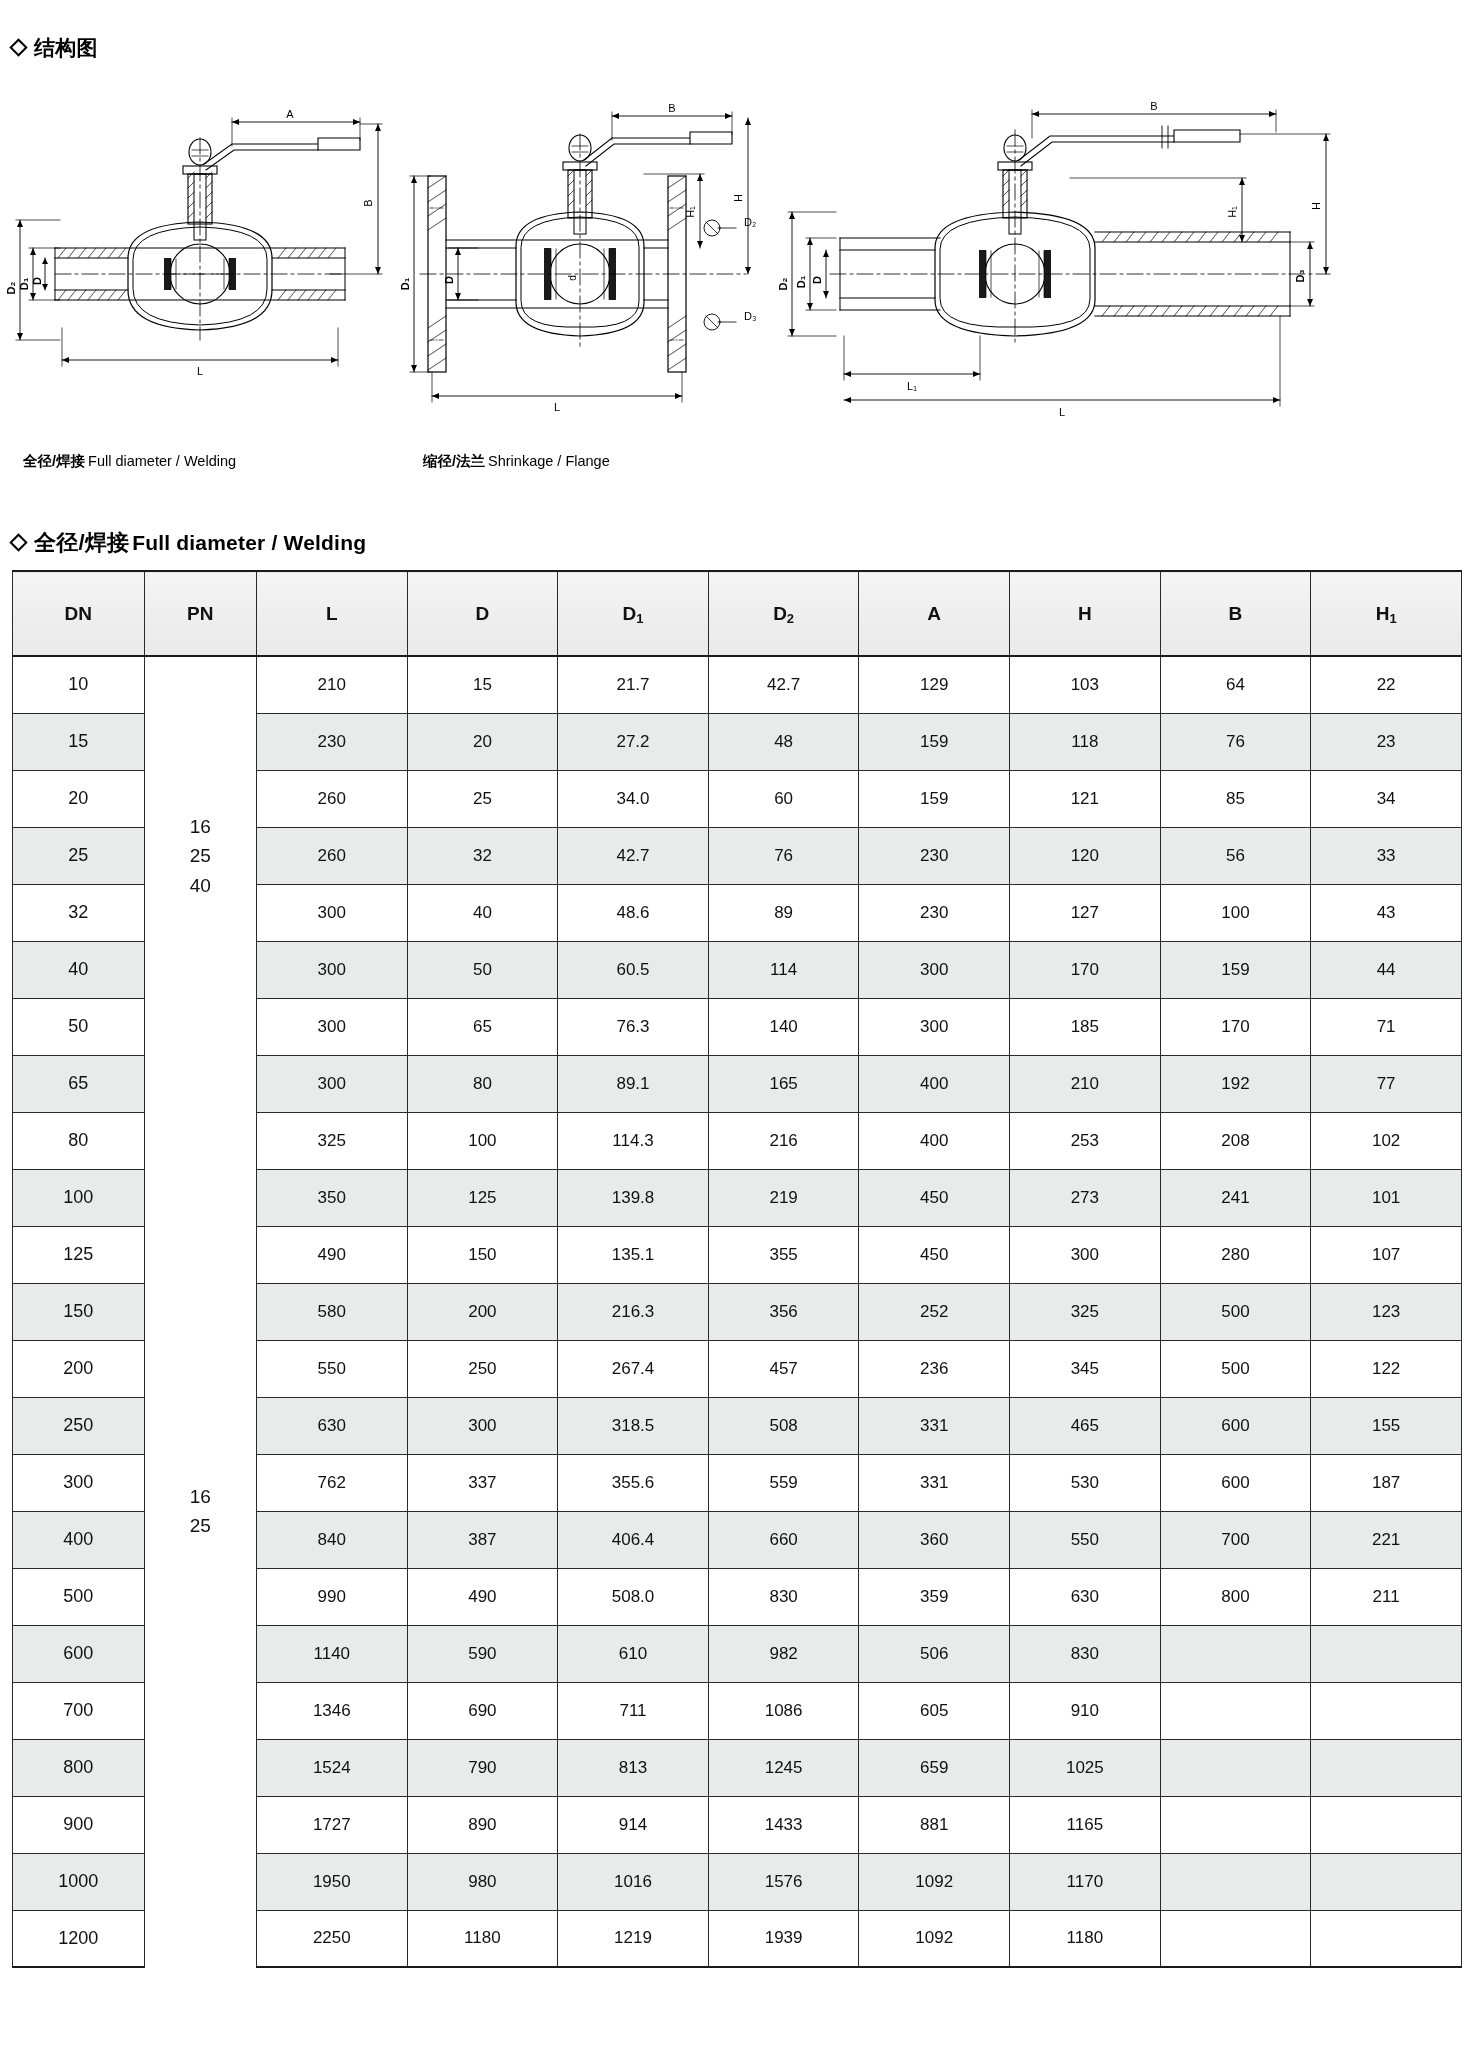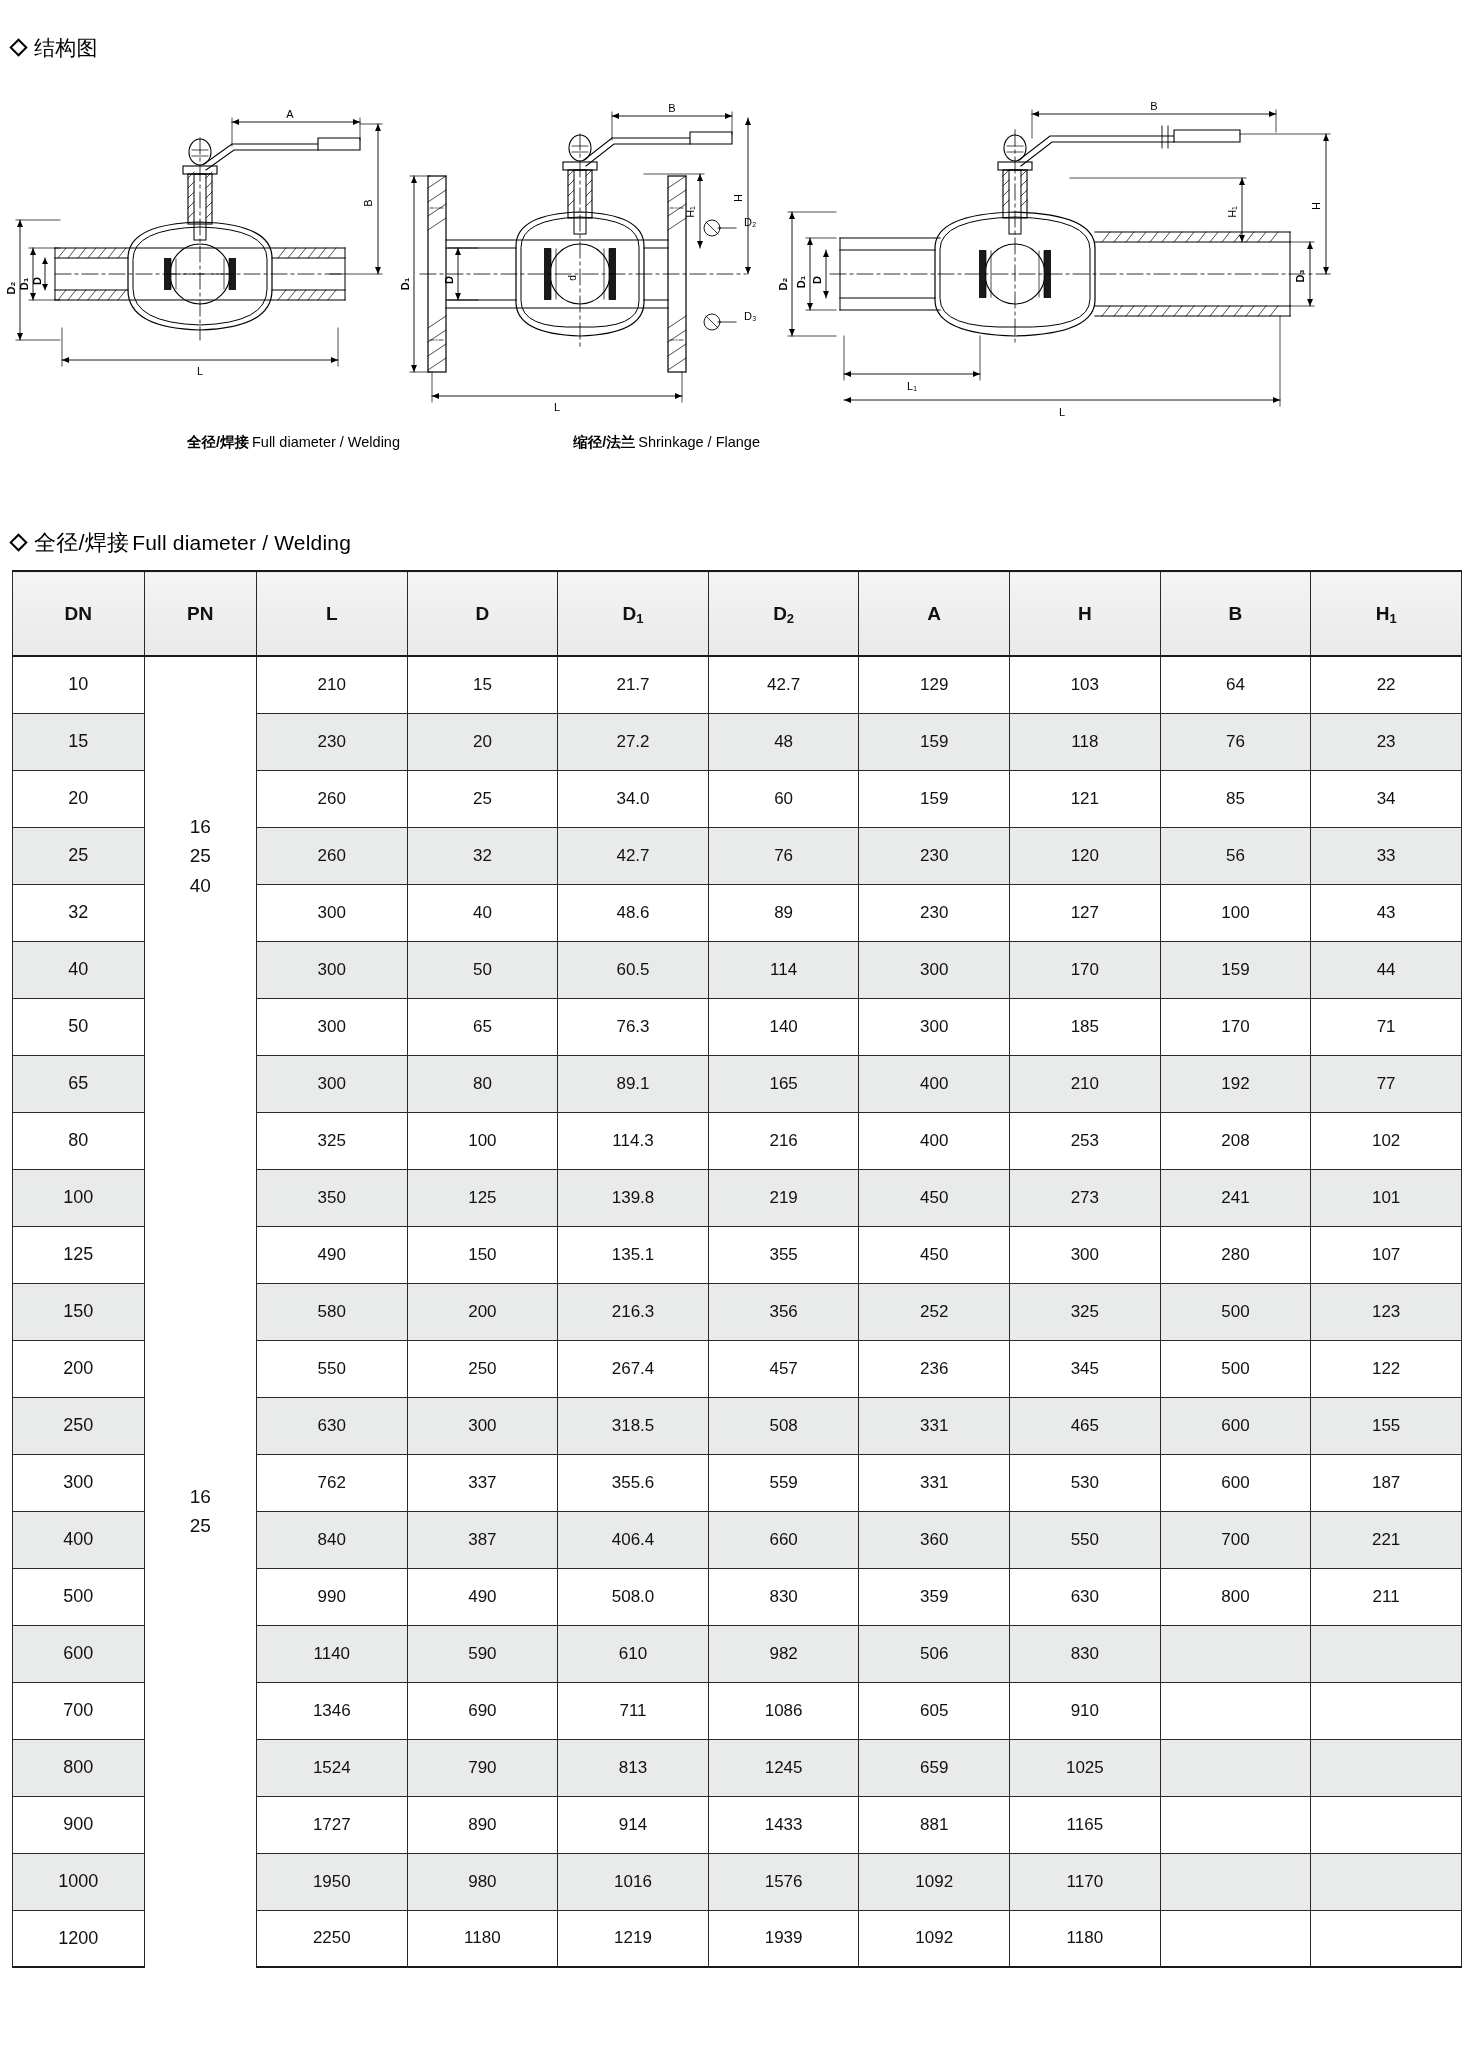--- a/index.html
+++ b/index.html
@@ -15,21 +15,21 @@
     font-family: "Liberation Sans", "DejaVu Sans", sans-serif;
     color: #000000;
     position: relative;
     overflow: hidden;
   }
 
   
   .section-heading {
     display: flex;
     align-items: baseline;
-    font-weight: normal;
+    font-weight: bold;
     letter-spacing: .2px;
   }
   .diamond {
     display: inline-block;
     width: 13px;
     height: 13px;
     border: 2.2px solid #000;
     transform: rotate(45deg);
     margin-right: 9px;
     position: relative;
@@ -65,23 +65,23 @@
     height: 400px;
   }
   #diagram-1 { left: 0px;    width: 400px; }
   #diagram-2 { left: 400px;  width: 360px; }
   #diagram-3 { left: 770px;  width: 704px; }
 
   .diagram-cell svg { display: block; }
 
   .dwg-caption {
     position: absolute;
-    top: 355px;
+    top: 374px;
     width: 100%;
-    text-align: right;
+    text-align: left;
     font-size: 14.5px;
     white-space: nowrap;
     padding-left: 23px;
   }
   .dwg-caption .cn { font-weight: bold; }
   .dwg-caption .en { font-weight: normal; margin-left: 3px; }
 
   
   #spec-table {
     position: absolute;

